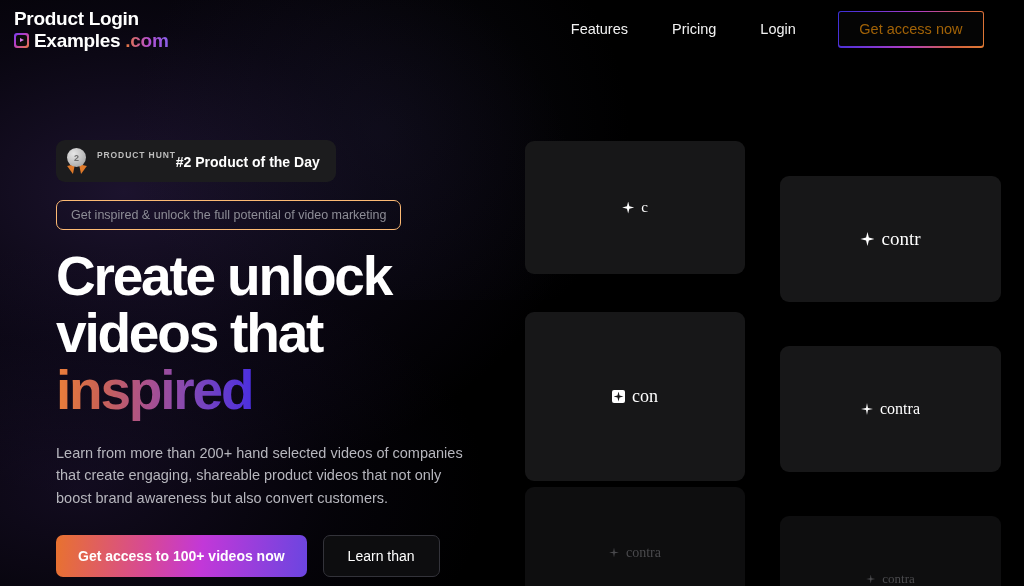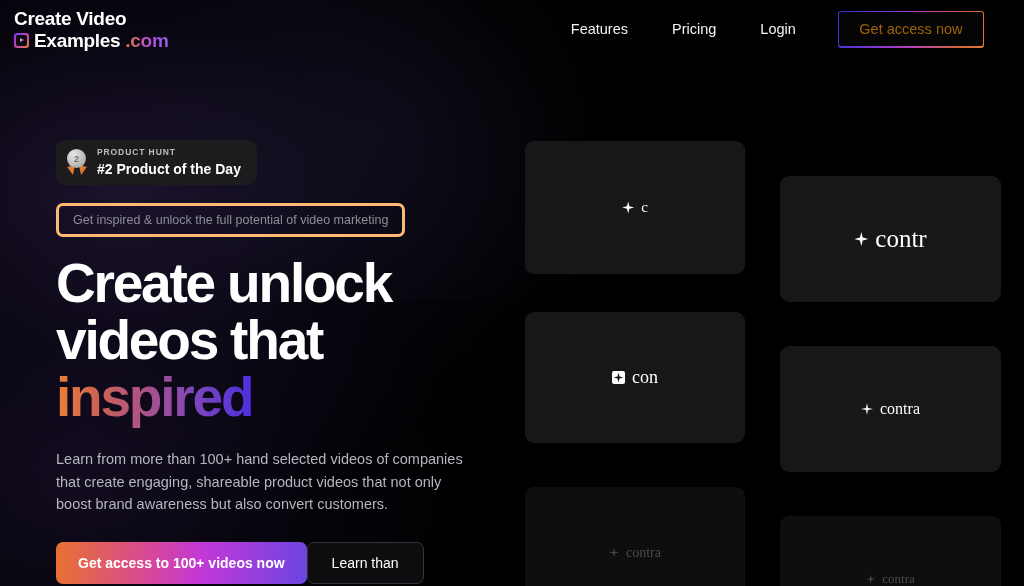--- a/index.html
+++ b/index.html
@@ -109,30 +109,30 @@
   }
   .medal .ribbon-l { left:2px; border-left:4px solid transparent; border-right:4px solid transparent; transform:rotate(-12deg); }
   .medal .ribbon-r { right:2px; border-left:4px solid transparent; border-right:4px solid transparent; transform:rotate(12deg); }
   .medal .disc {
     position:absolute; top:0; left:1px;
     width:19px; height:19px; border-radius:50%;
     background:radial-gradient(circle at 35% 30%, #e6e6e6 0%, #b9b9b9 60%, #969696 100%);
     display:flex; align-items:center; justify-content:center;
     font-size:9px; font-weight:bold; color:#6e6e6e;
   }
-  .ph-text { display:flex; flex-direction:column; line-height:1.15; }
+  .ph-text { display:flex; flex-direction:row; line-height:1.15; }
   .ph-kicker {
     font-size:8.5px; font-weight:bold; color:#bdbdbd;
     letter-spacing:0.9px; text-transform:uppercase;
   }
   .ph-title { font-size:14px; font-weight:bold; color:#fff; margin-top:3px; }
 
   .eyebrow {
     display:inline-block; margin-top:18px;
-    border:3px solid #fdba74; border-radius:7px;
+    border:1px solid #fdba74; border-radius:7px;
     padding:7px 14px;
     font-size:12.5px; color:#8d8d96;
   }
 
   .headline {
     margin-top:18px;
     font-size:55px; line-height:1.04; font-weight:bold;
     color:#fff; letter-spacing:-2.2px;
   }
   .headline .grad {
@@ -140,21 +140,21 @@
     background:linear-gradient(90deg,#ec7f39 0%, #cd6450 20%, #a85090 48%, #7c46bb 72%, #4b2fe0 100%);
     -webkit-background-clip:text; background-clip:text; color:transparent;
   }
 
   .body-copy {
     margin-top:22px;
     font-size:14.5px; line-height:1.55; color:#b6b6bd;
     max-width:420px;
   }
 
-  .cta-row { margin-top:26px; display:flex; align-items:flex-end; }
+  .cta-row { margin-top:26px; display:flex; align-items:flex-end; gap:16px; }
   .btn-primary {
     border:none; border-radius:7px;
     padding:0 22px; height:42px;
     background:linear-gradient(95deg,#e8722f 0%, #d6479a 38%, #c238d8 58%, #6b45e0 100%);
     color:#fff; font-size:14px; font-weight:bold;
     font-family:"Liberation Sans", sans-serif;
     cursor:pointer; white-space:nowrap;
   }
   .btn-secondary {
     border:1px solid #33333a; border-radius:7px;
@@ -208,21 +208,21 @@
 <body>
 
 <div class="page">
 
   <div class="glow-a"></div>
   <div class="glow-b"></div>
   <div class="glow-c"></div>
 
   <div class="header">
     <div class="logo">
-      <div class="logo-line1">Create Video</div>
+      <div class="logo-line1">Product Login</div>
       <div class="logo-line2">
         <span class="logo-mark">
           <span class="inner">
               <span class="tri"></span>
             </span>
         </span>
         <span class="logo-word">Examples</span>
         <span class="logo-tld">.com</span>
       </div>
     </div>
@@ -252,45 +252,45 @@
     </div>
 
     <div class="eyebrow">Get inspired &amp; unlock the full potential of video marketing</div>
 
     <h1 class="headline">
       <span>Create unlock</span><br>
       <span>videos that</span><br>
       <span class="grad">inspired</span>
     </h1>
 
-    <p class="body-copy">Learn from more than 100+ hand selected videos of companies that create engaging, shareable product videos that not only boost brand awareness but also convert customers.</p>
+    <p class="body-copy">Learn from more than 200+ hand selected videos of companies that create engaging, shareable product videos that not only boost brand awareness but also convert customers.</p>
 
     <div class="cta-row">
       <button class="btn-primary">Get access to 100+ videos now</button>
       <button class="btn-secondary">Learn than</button>
     </div>
   </div>
 
   <div class="gallery">
 
     <div class="vcard" style="left:525px; top:141px; width:220px; height:133px;">
       <span class="brand" style="font-size:15px;">
         <span class="spark star" style="width:12px;height:12px;"></span>
         <span class="brand-text">c</span>
       </span>
     </div>
 
     <div class="vcard" style="left:780px; top:176px; width:221px; height:126px;">
-      <span class="brand" style="font-size:25px;">
+      <span class="brand" style="font-size:19px;">
         <span class="spark star" style="width:14px;height:14px;"></span>
         <span class="brand-text">contr</span>
       </span>
     </div>
 
-    <div class="vcard" style="left:525px; top:312px; width:220px; height:131px;">
+    <div class="vcard" style="left:525px; top:312px; width:220px; height:169px;">
       <span class="brand" style="font-size:18px;">
         <span class="spark boxed" style="width:13px;height:13px;"></span>
         <span class="brand-text">con</span>
       </span>
     </div>
 
     <div class="vcard" style="left:780px; top:346px; width:221px; height:126px;">
       <span class="brand" style="font-size:16px;">
         <span class="spark diamond" style="width:12px;height:12px;"></span>
         <span class="brand-text">contra</span>

